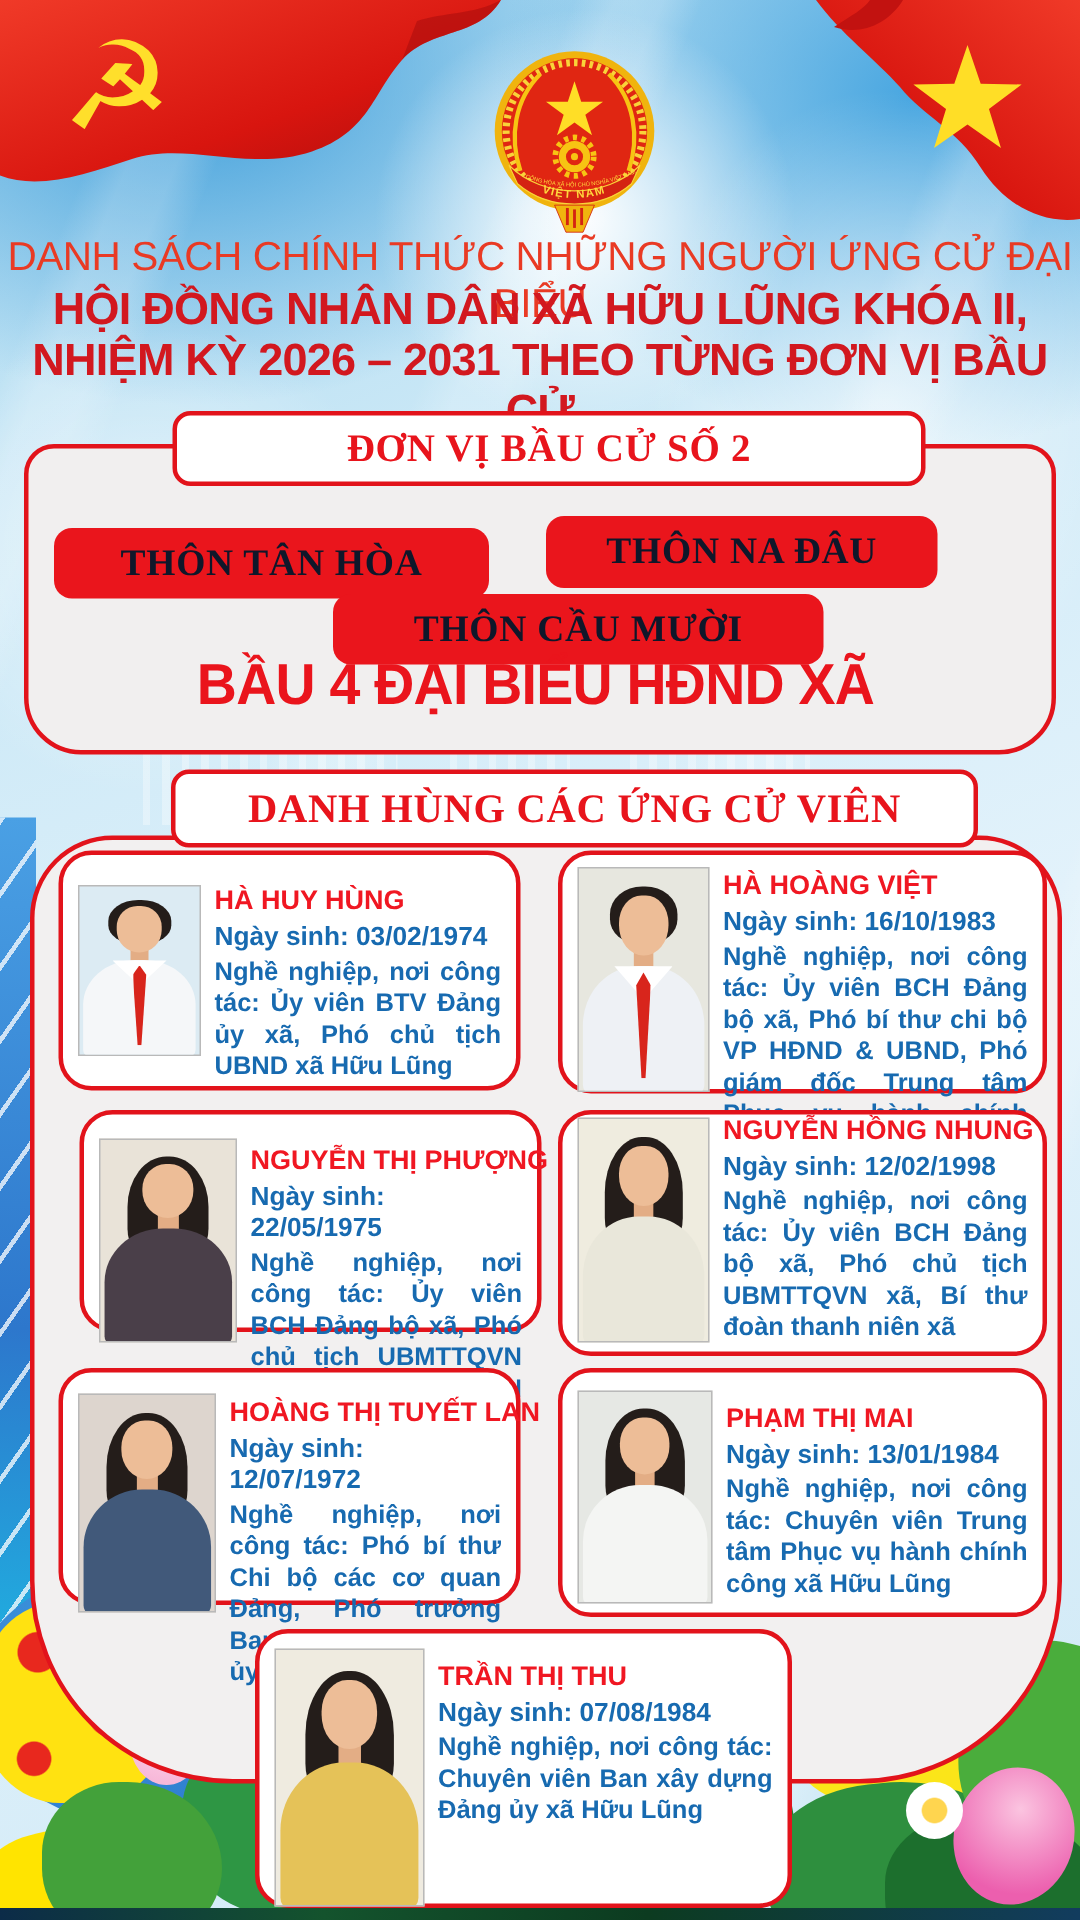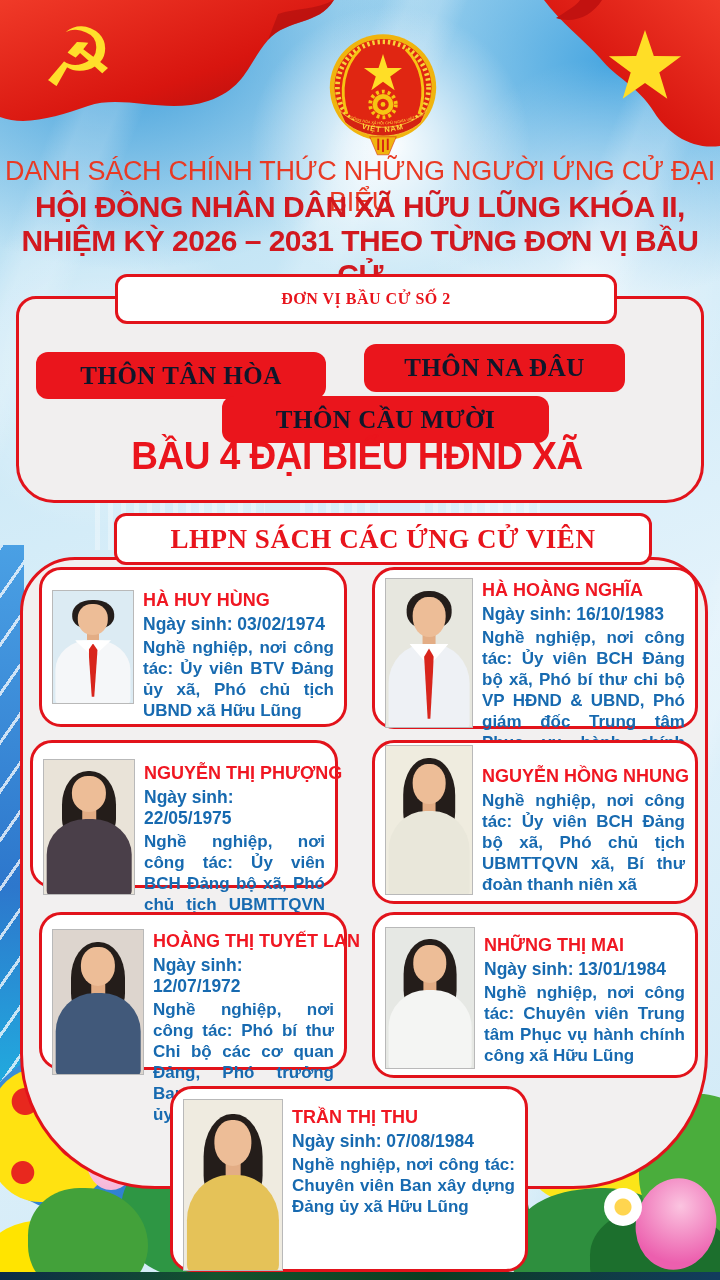--- a/index.html
+++ b/index.html
@@ -18,38 +18,38 @@
     background:linear-gradient(180deg,#4aa0e4,#2d77cc 55%,#22a7dd 85%,#19c0e8);}
   .left-strip::after{content:"";position:absolute;inset:0;
     background:repeating-linear-gradient(125deg,rgba(255,255,255,.75) 0 3px,rgba(255,255,255,0) 3px 28px);}
   
   .t1{left:0;top:156px;width:720px;text-align:center;font-size:27px;font-weight:400;color:#e93a24;letter-spacing:-.3px;}
   .t2{left:0;top:190px;width:720px;text-align:center;font-size:30px;font-weight:700;color:#d2181f;letter-spacing:-.5px;}
   .t3{left:0;top:224px;width:720px;text-align:center;font-size:30px;font-weight:700;color:#d2181f;letter-spacing:-.5px;}
   
   .hbox{background:#fff;border:3px solid #e2131b;border-radius:12px;display:flex;align-items:center;justify-content:center;
     font-family:"Liberation Serif","DejaVu Serif",serif;font-weight:700;color:#e8141c;z-index:3;}
-  .unit-title{left:115px;top:274px;width:496px;height:44px;font-size:16px;letter-spacing:.5px;}
+  .unit-title{left:115px;top:274px;width:496px;height:44px;font-size:26px;letter-spacing:.5px;}
   .cand-title{left:114px;top:513px;width:532px;height:46px;font-size:27px;letter-spacing:.5px;}
   .bigbox{left:16px;top:296px;width:682px;height:201px;background:#f1efef;border:3px solid #e2131b;border-radius:20px 20px 38px 38px;z-index:2;}
   .pill{background:#ea151c;color:#0f172a;font-family:"Liberation Serif","DejaVu Serif",serif;font-weight:700;font-size:25px;
     border-radius:12px;display:flex;align-items:center;justify-content:center;z-index:3;letter-spacing:.5px;}
   .pill1{left:36px;top:352px;width:290px;height:47px;}
   .pill2{left:364px;top:344px;width:261px;height:48px;}
   .pill3{left:222px;top:396px;width:327px;height:47px;}
   .elect{left:16px;top:436px;width:682px;text-align:center;font-size:37px;font-weight:700;color:#ea141c;letter-spacing:-.5px;z-index:3;transform:scaleY(1.04);}
   .container{left:20px;top:557px;width:688px;height:632px;background:#f2f0f0;border:3px solid #e2131b;
     border-radius:55px 55px 135px 135px;z-index:2;box-sizing:border-box;}
   
   .cards{left:0;top:0;width:720px;height:1280px;z-index:3;pointer-events:none;}
   .card{position:absolute;background:#fff;border:3px solid #e2131b;border-radius:22px;box-sizing:border-box;
     display:flex;gap:9px;padding:6px 10px 6px 10px;}
   .card:nth-child(1){left:39px;top:567px;width:308px;height:160px;}
   .card:nth-child(2){left:372px;top:567px;width:326px;height:162px;}
-  .card:nth-child(3){left:30px;top:740px;width:308px;height:148px;}
+  .card:nth-child(3){left:53px;top:740px;width:308px;height:148px;}
   .card:nth-child(4){left:372px;top:740px;width:326px;height:164px;align-items:flex-end;}
   .card:nth-child(5){left:39px;top:912px;width:308px;height:158px;}
   .card:nth-child(6){left:372px;top:912px;width:326px;height:166px;}
   .card:nth-child(7){left:170px;top:1086px;width:358px;height:186px;}
   .photo{position:relative;flex:none;border:1px solid #b9b9b9;background:var(--pbg,#e8e8e8);overflow:hidden;}
   .card:nth-child(1) .photo{width:80px;height:112px;margin-top:14px;}
   .card:nth-child(2) .photo{width:86px;height:148px;margin-top:2px;}
   .card:nth-child(3) .photo{width:90px;height:134px;margin-top:10px;}
   .card:nth-child(4) .photo{width:86px;height:148px;margin-top:2px;}
   .card:nth-child(5) .photo{width:90px;height:144px;margin-top:8px;}
@@ -175,21 +175,21 @@
     <div class="bloom" style="left:330px;top:128px;width:70px;height:92px;background:radial-gradient(circle at 50% 30%,#ffd0e8,#ee6fb4 75%);transform:rotate(-10deg);"></div>
     <div class="bloom" style="left:470px;top:78px;width:60px;height:82px;background:radial-gradient(circle at 50% 30%,#ffe2f1,#f49fce 75%);transform:rotate(8deg);"></div>
     <div class="bloom" style="left:598px;top:8px;width:70px;height:72px;background:radial-gradient(circle at 50% 35%,#fdeaf4,#f7bcd9 80%);"></div>
     <div class="bloom" style="left:636px;top:138px;width:80px;height:92px;background:radial-gradient(circle at 50% 30%,#fbc4e0,#ec5fae 75%);transform:rotate(14deg);"></div>
     <div class="bloom" style="left:86px;top:88px;width:50px;height:62px;background:radial-gradient(circle at 50% 35%,#ffdcee,#f7b8d9 80%);"></div>
     <div class="bloom" style="left:604px;top:148px;width:38px;height:38px;background:radial-gradient(circle,#ffd54f 0 8px,#ffffff 9px 18px);"></div>
     <div style="left:0;top:232px;width:720px;height:8px;background:linear-gradient(90deg,#0c2b48,#14532d 30%,#0c3b20 60%,#123c5e);"></div>
   </div>
 
   <div class="abs container"></div>
-  <div class="abs hbox cand-title">LHPN SÁCH CÁC ỨNG CỬ VIÊN</div>
+  <div class="abs hbox cand-title">DANH HÙNG CÁC ỨNG CỬ VIÊN</div>
   <div class="abs cards">
       <div class="card">
       <div class="photo short tie" style="--pbg: #dcebf3; --shirt: #f5f7f9;">
         <div class="ph-hair"></div>
         <div class="ph-neck"></div>
         <div class="ph-face"></div>
         <div class="ph-body"></div>
       </div>
       <div class="txt">
         <p class="nm">HÀ HUY HÙNG</p>
@@ -198,21 +198,21 @@
       </div>
     </div>
       <div class="card">
       <div class="photo short tie" style="--pbg: #e7e7df; --shirt: #eef1f5;">
         <div class="ph-hair"></div>
         <div class="ph-neck"></div>
         <div class="ph-face"></div>
         <div class="ph-body"></div>
       </div>
       <div class="txt">
-        <p class="nm">HÀ HOÀNG NGHĨA</p>
+        <p class="nm">HÀ HOÀNG VIỆT</p>
         <p class="bi">Ngày sinh: 16/10/1983</p>
         <p class="jb">Nghề nghiệp, nơi công tác: Ủy viên BCH Đảng bộ xã, Phó bí thư chi bộ VP HĐND &amp; UBND, Phó giám đốc Trung tâm Phục vụ hành chính công xã</p>
       </div>
     </div>
       <div class="card">
       <div class="photo long" style="--pbg: #e9e3d8; --shirt: #4a3f49;">
         <div class="ph-hair"></div>
         <div class="ph-neck"></div>
         <div class="ph-face"></div>
         <div class="ph-body"></div>
@@ -225,20 +225,21 @@
     </div>
       <div class="card">
       <div class="photo long" style="--pbg: #efecdf; --shirt: #e9e7da;">
         <div class="ph-hair"></div>
         <div class="ph-neck"></div>
         <div class="ph-face"></div>
         <div class="ph-body"></div>
       </div>
       <div class="txt">
         <p class="nm">NGUYỄN HỒNG NHUNG</p>
+        <p class="bi">Ngày sinh: 12/02/1998</p>
         <p class="jb">Nghề nghiệp, nơi công tác: Ủy viên BCH Đảng bộ xã, Phó chủ tịch UBMTTQVN xã, Bí thư đoàn thanh niên xã</p>
       </div>
     </div>
       <div class="card">
       <div class="photo long" style="--pbg: #ddd5ce; --shirt: #41597a;">
         <div class="ph-hair"></div>
         <div class="ph-neck"></div>
         <div class="ph-face"></div>
         <div class="ph-body"></div>
       </div>
@@ -249,21 +250,21 @@
       </div>
     </div>
       <div class="card">
       <div class="photo long" style="--pbg: #e6e8e4; --shirt: #f4f5f3;">
         <div class="ph-hair"></div>
         <div class="ph-neck"></div>
         <div class="ph-face"></div>
         <div class="ph-body"></div>
       </div>
       <div class="txt">
-        <p class="nm">NHỮNG THỊ MAI</p>
+        <p class="nm">PHẠM THỊ MAI</p>
         <p class="bi">Ngày sinh: 13/01/1984</p>
         <p class="jb">Nghề nghiệp, nơi công tác: Chuyên viên Trung tâm Phục vụ hành chính công xã Hữu Lũng</p>
       </div>
     </div>
       <div class="card">
       <div class="photo long" style="--pbg: #efebe0; --shirt: #e5c258;">
         <div class="ph-hair"></div>
         <div class="ph-neck"></div>
         <div class="ph-face"></div>
         <div class="ph-body"></div>

